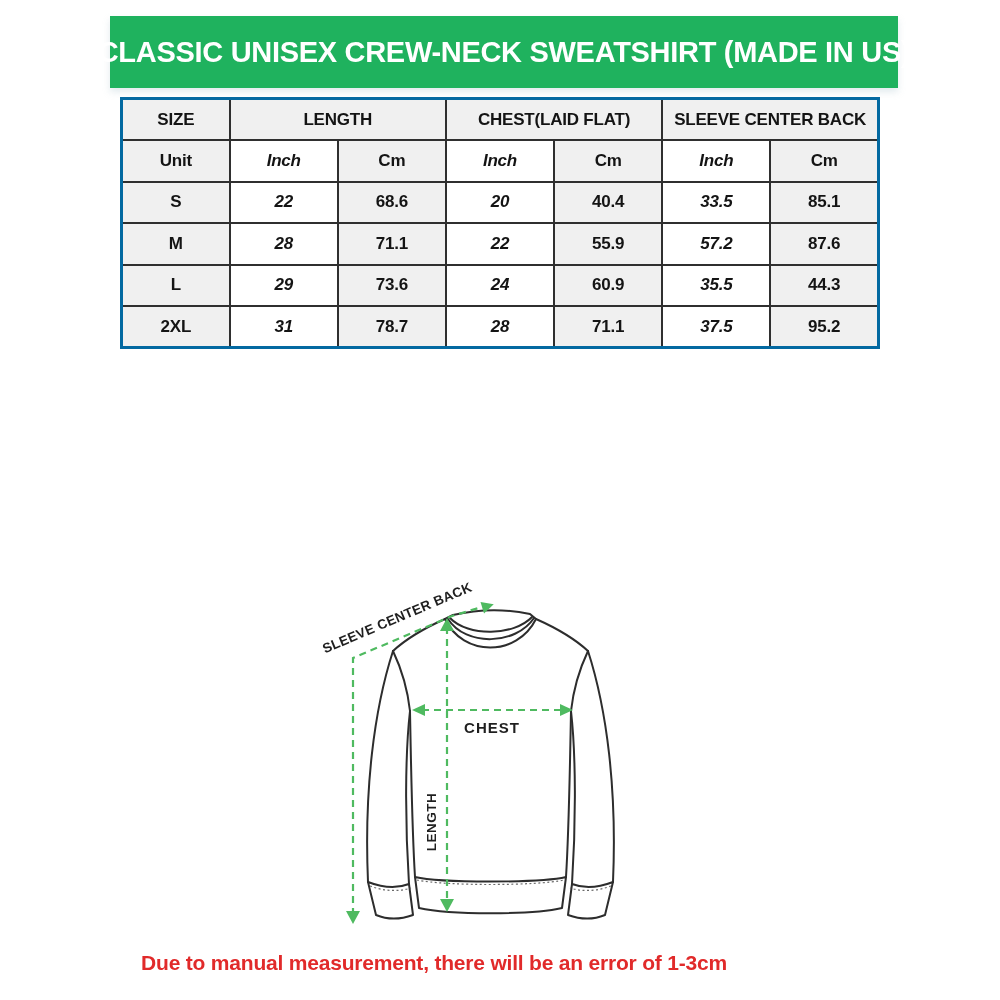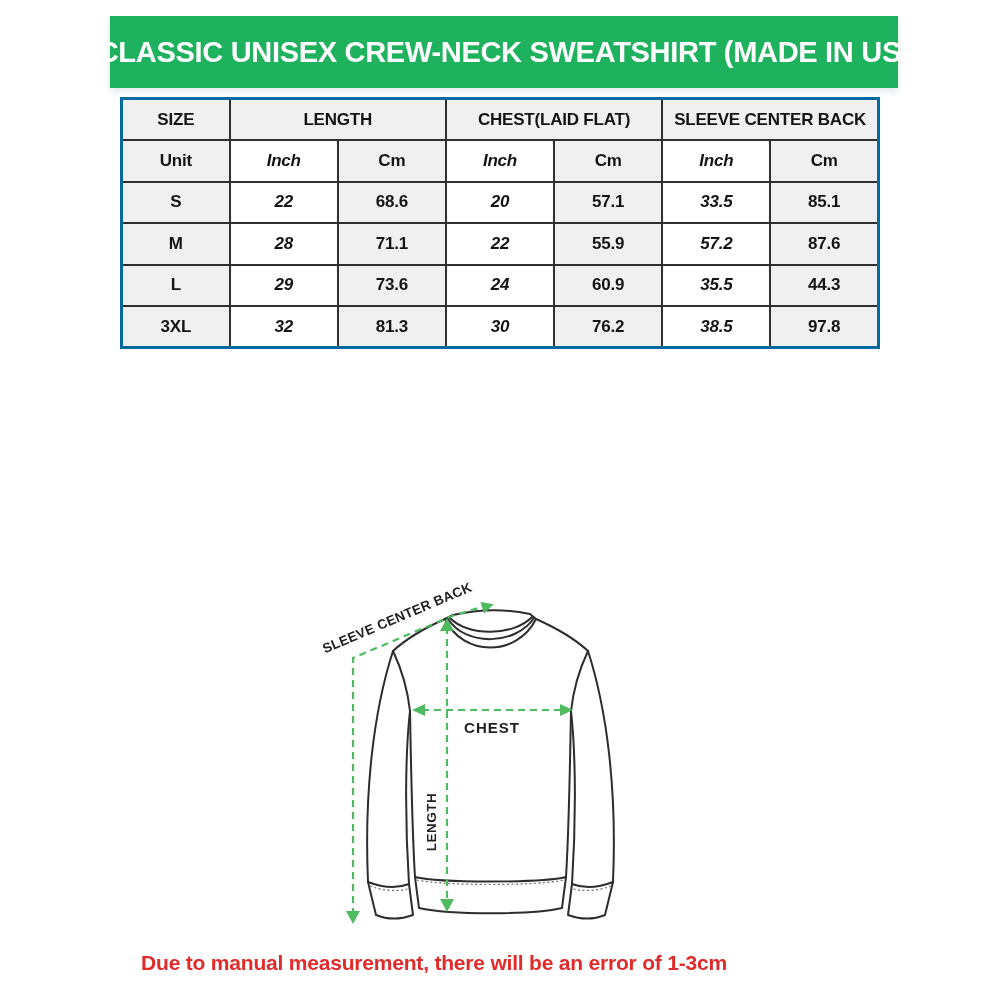--- a/index.html
+++ b/index.html
@@ -73,21 +73,21 @@
             <td class="bg-w">Inch</td>
             <td class="bg-g">Cm</td>
           </tr>
       </thead>
       <tbody id="table-body">
           <tr>
             <td class="bg-g">S</td>
             <td class="bg-w">22</td>
             <td class="bg-g">68.6</td>
             <td class="bg-w">20</td>
-            <td class="bg-g">57.1</td>
+            <td class="bg-g">40.4</td>
             <td class="bg-w">33.5</td>
             <td class="bg-g">85.1</td>
           </tr>
           <tr>
             <td class="bg-g">M</td>
             <td class="bg-w">28</td>
             <td class="bg-g">71.1</td>
             <td class="bg-w">22</td>
             <td class="bg-g">55.9</td>
             <td class="bg-w">57.2</td>
@@ -96,27 +96,27 @@
           <tr>
             <td class="bg-g">L</td>
             <td class="bg-w">29</td>
             <td class="bg-g">73.6</td>
             <td class="bg-w">24</td>
             <td class="bg-g">60.9</td>
             <td class="bg-w">35.5</td>
             <td class="bg-g">44.3</td>
           </tr>
           <tr>
-            <td class="bg-g">3XL</td>
-            <td class="bg-w">32</td>
-            <td class="bg-g">81.3</td>
-            <td class="bg-w">30</td>
-            <td class="bg-g">76.2</td>
-            <td class="bg-w">38.5</td>
-            <td class="bg-g">97.8</td>
+            <td class="bg-g">2XL</td>
+            <td class="bg-w">31</td>
+            <td class="bg-g">78.7</td>
+            <td class="bg-w">28</td>
+            <td class="bg-g">71.1</td>
+            <td class="bg-w">37.5</td>
+            <td class="bg-g">95.2</td>
           </tr>
         </tbody>
     </table>
   </div>
 
   <svg class="diagram" viewBox="0 0 400 400" xmlns="http://www.w3.org/2000/svg">
 
     <g class="garment">
 
       <path class="outline" d="M135 44 C117 52 96 64 83 76" stroke="#2d2d2d"></path>

